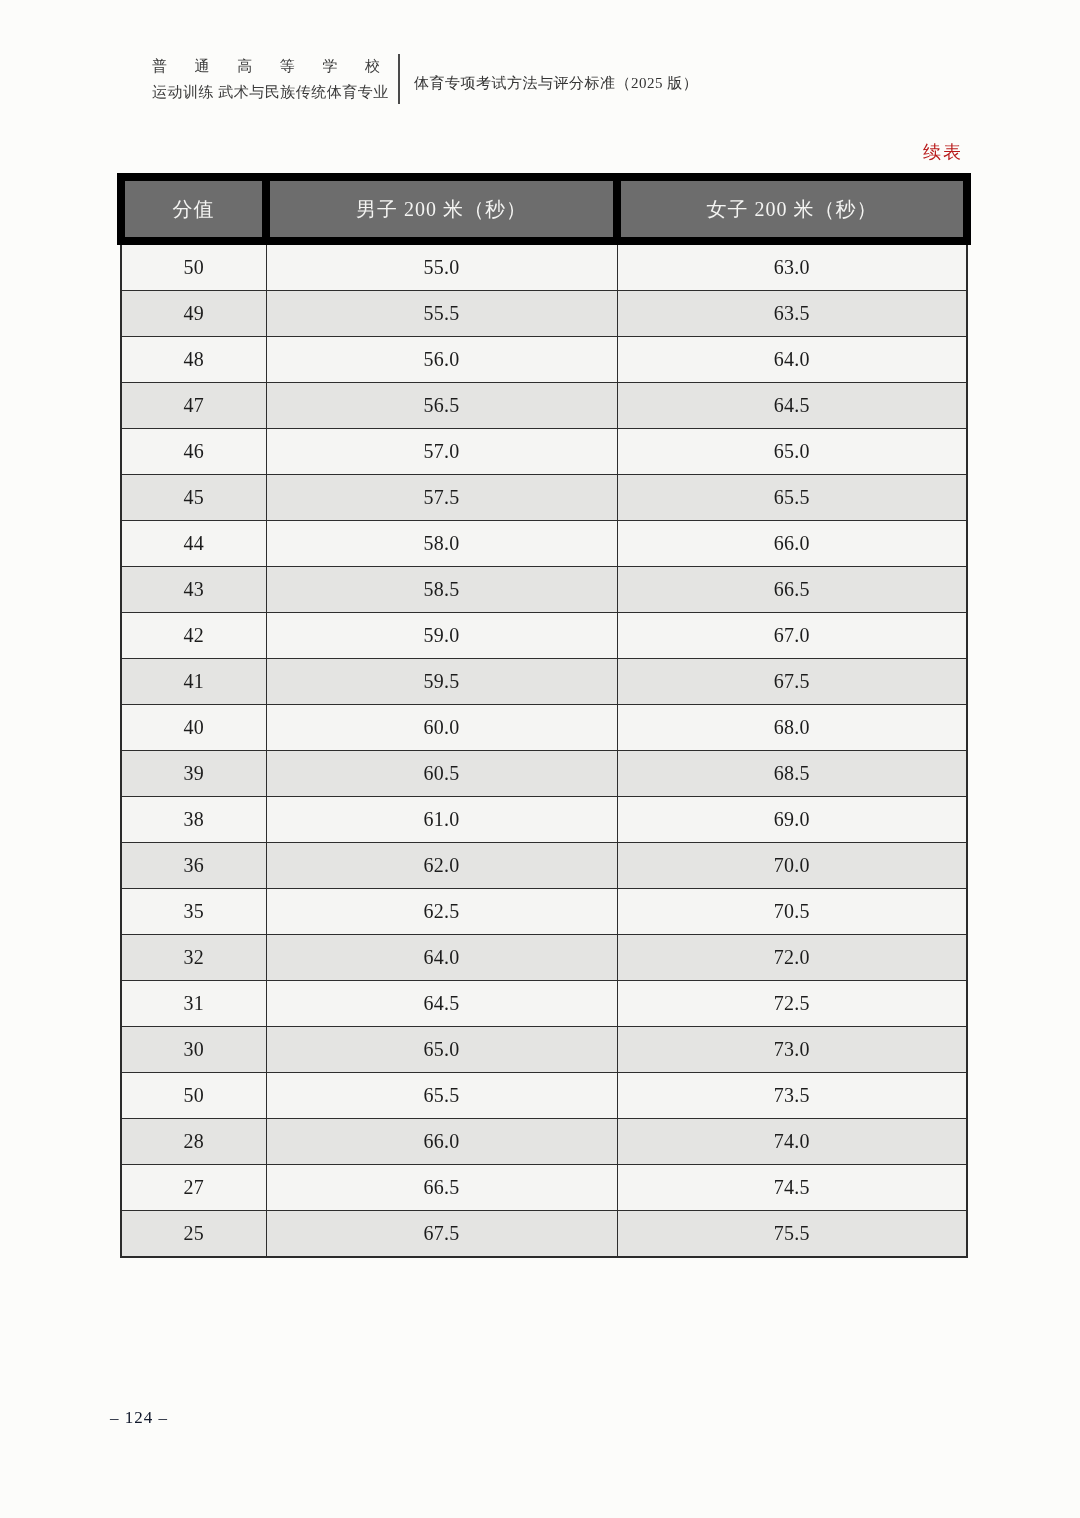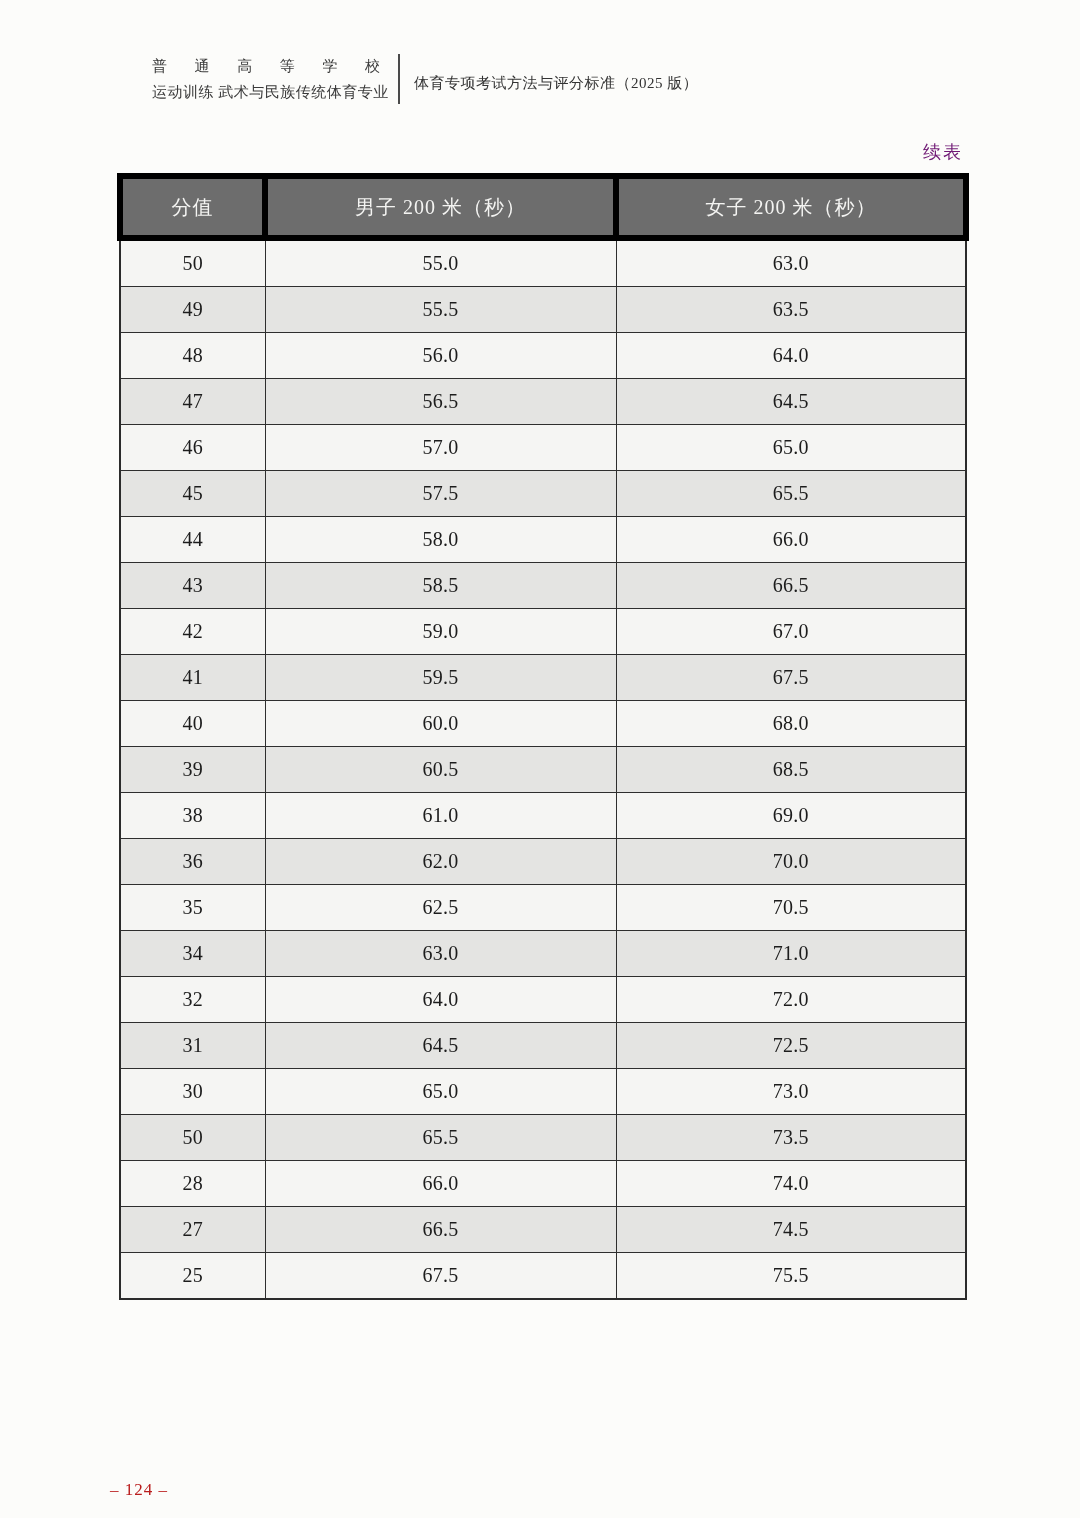--- a/index.html
+++ b/index.html
@@ -56,21 +56,21 @@
   }
 
   
   .continued {
     position: absolute;
     top: 140px;
     left: 117px;
     width: 846px;
     text-align: right;
     font-size: 18px;
-    color: #701a75;
+    color: #b91c1c;
     letter-spacing: 2px;
   }
 
   
   .score-table {
     position: absolute;
     top: 173px;
     left: 117px;
     width: 846px;
     border-collapse: collapse;
@@ -79,41 +79,41 @@
   }
   .score-table col.c1 { width: 145px; }
   .score-table col.c2 { width: 351px; }
   .score-table col.c3 { width: 350px; }
   .score-table th {
     background: #6d6d6d;
     color: #f4f4f2;
     font-weight: normal;
     height: 54px;
     letter-spacing: 1px;
-    border: 6px solid #000000;
+    border: 8px solid #000000;
     text-align: center;
   }
   .score-table td {
     height: 43px;
     text-align: center;
     border: 1.5px solid #2e2e2e;
     color: #1c1c1c;
     letter-spacing: 0.3px;
   }
   .score-table tbody tr:nth-child(odd)  td { background: #f5f5f3; }
   .score-table tbody tr:nth-child(even) td { background: #e4e4e2; }
   .score-table { border: 2px solid #2b2b2b; }
 
   
   .footer {
     position: absolute;
-    top: 1480px;
+    top: 1408px;
     left: 110px;
     font-size: 17px;
-    color: #b91c1c;
+    color: #0f172a;
     letter-spacing: 1px;
   }
 </style>
 </head>
 <body>
 
 <div class="page">
 
   <div class="running-head">
     <div class="rh-left">
@@ -209,25 +209,20 @@
           <td>36</td>
           <td>62.0</td>
           <td>70.0</td>
         </tr>
         <tr>
           <td>35</td>
           <td>62.5</td>
           <td>70.5</td>
         </tr>
         <tr>
-          <td>34</td>
-          <td>63.0</td>
-          <td>71.0</td>
-        </tr>
-        <tr>
           <td>32</td>
           <td>64.0</td>
           <td>72.0</td>
         </tr>
         <tr>
           <td>31</td>
           <td>64.5</td>
           <td>72.5</td>
         </tr>
         <tr>

